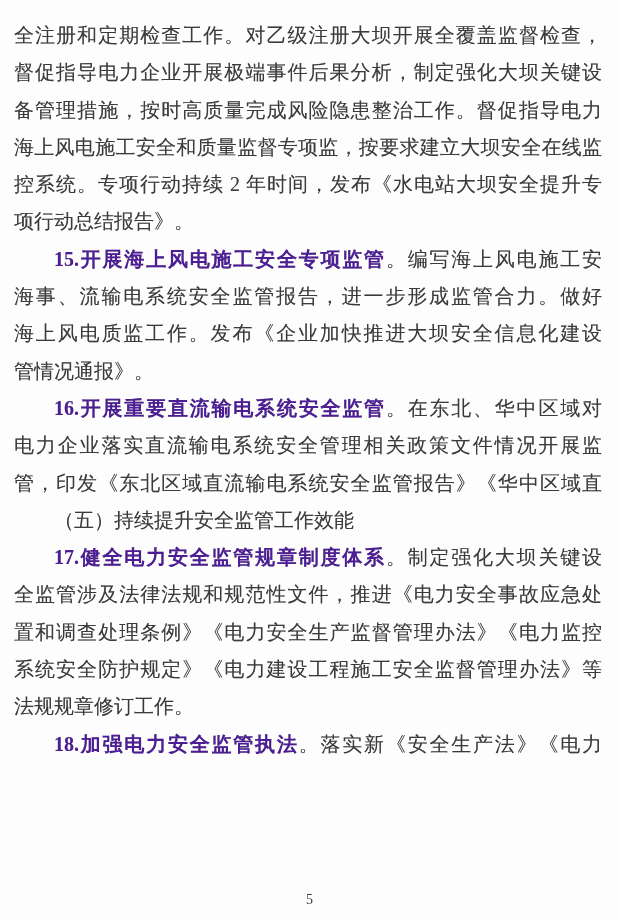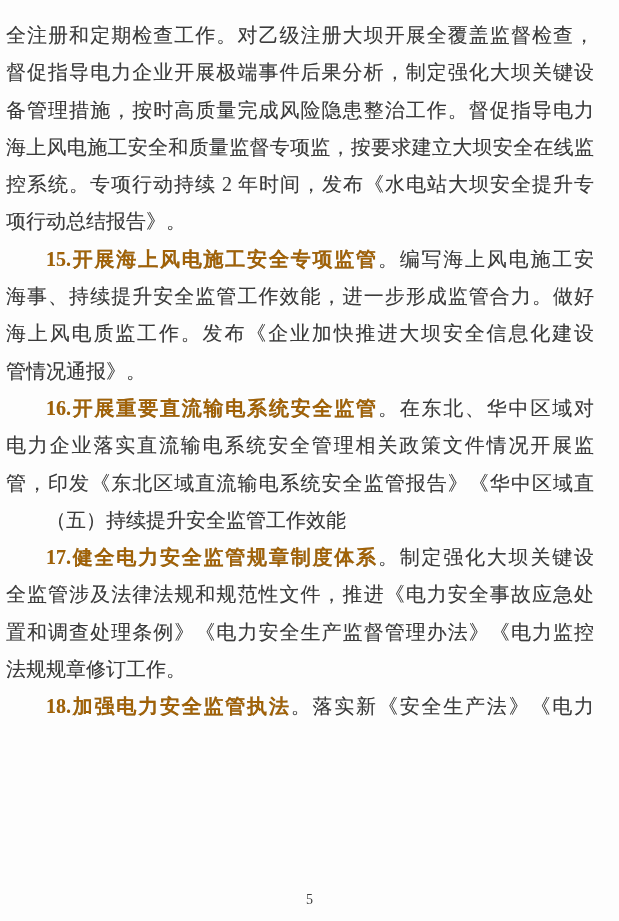--- a/index.html
+++ b/index.html
@@ -14,21 +14,21 @@
     overflow: hidden;
     font-family: "Liberation Serif", "DejaVu Serif", serif;
   }
   .page {
     position: absolute;
     inset: 0;
     background: #fdfdfd;
   }
   .doc-body {
     position: absolute;
-    left: 6px;
+    left: 14px;
     top: 17px;
     width: 588px;
   }
   .line {
     font-size: 20px;
     line-height: 37.3px;
     height: 37.3px;
     color: #3b3b3b;
     text-align: justify;
     text-align-last: justify;
@@ -37,21 +37,21 @@
   }
   .line.last {
     text-align: left;
     text-align-last: left;
   }
   .line.indent {
     text-indent: 40px;
   }
   .line .b {
     font-weight: 700;
-    color: #a16207;
+    color: #4c1d95;
   }
   .line .r {
     font-weight: 400;
     text-align: right;
   }
   .footer {
     position: absolute;
     top: 892px;
     left: 0;
     width: 619px;
@@ -65,27 +65,28 @@
 
 <div class="page">
   <div class="doc-body" id="doc-body">
       <div class="line"><span class="r">全注册和定期检查工作。对乙级注册大坝开展全覆盖监督检查，</span></div>
       <div class="line"><span class="r">督促指导电力企业开展极端事件后果分析，制定强化大坝关键设</span></div>
       <div class="line"><span class="r">备管理措施，按时高质量完成风险隐患整治工作。督促指导电力</span></div>
       <div class="line"><span class="r">海上风电施工安全和质量监督专项监，按要求建立大坝安全在线监</span></div>
       <div class="line"><span class="r">控系统。专项行动持续 2 年时间，发布《水电站大坝安全提升专</span></div>
       <div class="line last"><span class="r">项行动总结报告》。</span></div>
       <div class="line indent"><span class="b">15.开展海上风电施工安全专项监管</span><span class="r">。编写海上风电施工安</span></div>
-      <div class="line"><span class="r">海事、持续提升安全监管工作效能，进一步形成监管合力。做好</span></div>
+      <div class="line"><span class="r">海事、流输电系统安全监管报告，进一步形成监管合力。做好</span></div>
       <div class="line"><span class="r">海上风电质监工作。发布《企业加快推进大坝安全信息化建设</span></div>
       <div class="line last"><span class="r">管情况通报》。</span></div>
       <div class="line indent"><span class="b">16.开展重要直流输电系统安全监管</span><span class="r">。在东北、华中区域对</span></div>
       <div class="line"><span class="r">电力企业落实直流输电系统安全管理相关政策文件情况开展监</span></div>
       <div class="line"><span class="r">管，印发《东北区域直流输电系统安全监管报告》《华中区域直</span></div>
       <div class="line indent last"><span class="r">（五）持续提升安全监管工作效能</span></div>
       <div class="line indent"><span class="b">17.健全电力安全监管规章制度体系</span><span class="r">。制定强化大坝关键设</span></div>
       <div class="line"><span class="r">全监管涉及法律法规和规范性文件，推进《电力安全事故应急处</span></div>
       <div class="line"><span class="r">置和调查处理条例》《电力安全生产监督管理办法》《电力监控</span></div>
+      <div class="line"><span class="r">系统安全防护规定》《电力建设工程施工安全监督管理办法》等</span></div>
       <div class="line last"><span class="r">法规规章修订工作。</span></div>
       <div class="line indent"><span class="b">18.加强电力安全监管执法</span><span class="r">。落实新《安全生产法》《电力</span></div>
     </div>
   <div class="footer">5</div>
 </div>
 
 </body></html>

